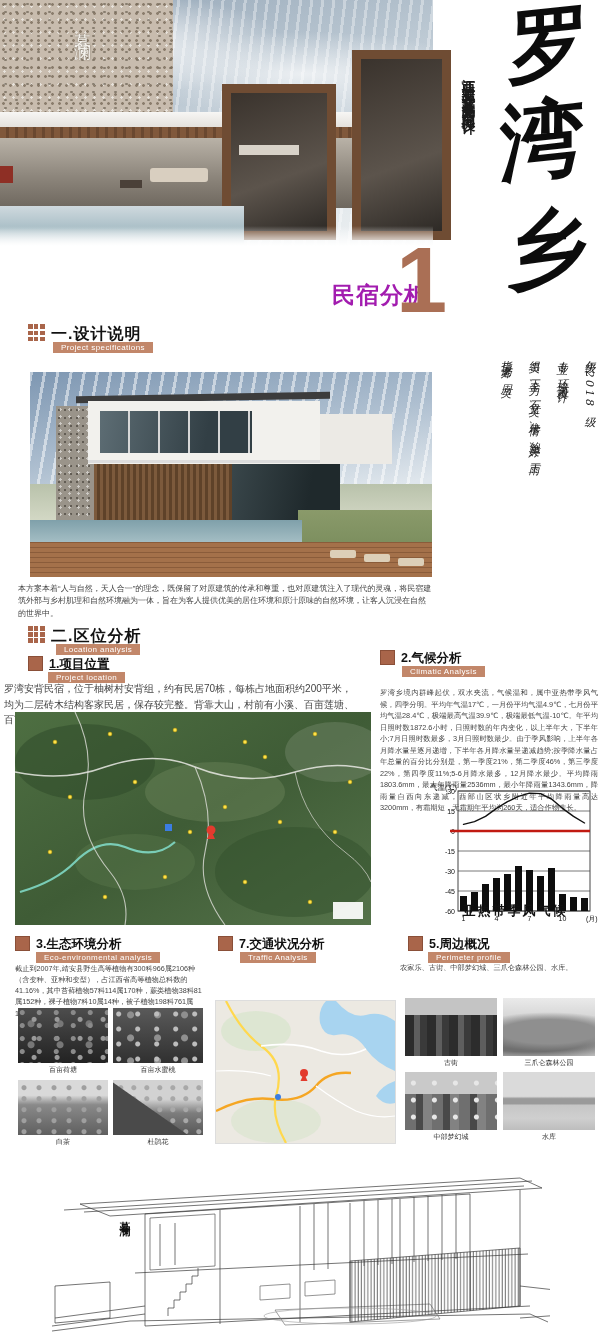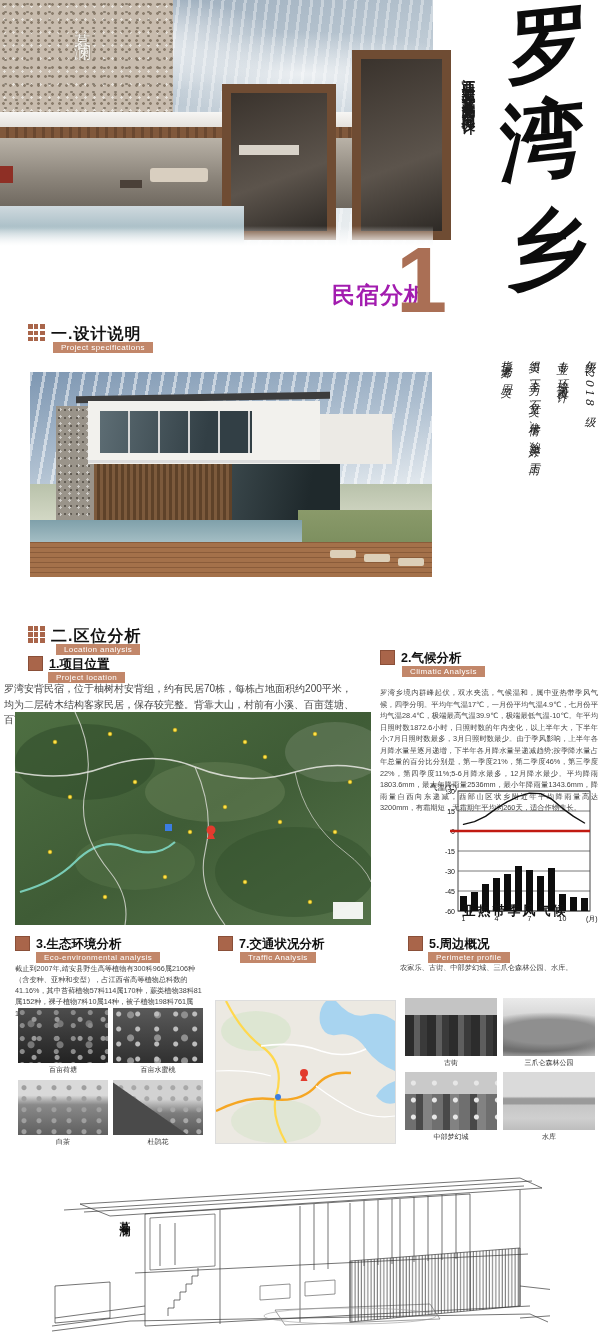--- a/index.html
+++ b/index.html
@@ -201,20 +201,21 @@
     <div class="r r-lounge" style="left:368px;top:186px;"></div>
   </div>
 
   <div class="abs credits">
     <div class="cred-col">年级：2018级</div>
     <div class="cred-col">专业：环境艺术设计</div>
     <div class="cred-col">组员：王金力、石文英、朱珍倩、鲍美婷、王雨</div>
     <div class="cred-col">指导老师：周英</div>
   </div>
 
+  <div class="abs body-txt p-design">本方案本着“人与自然，天人合一”的理念，既保留了对原建筑的传承和尊重，也对原建筑注入了现代的灵魂，将民宿建筑外部与乡村肌理和自然环境融为一体，旨在为客人提供优美的居住环境和原汁原味的自然环境，让客人沉浸在自然的世界中。</div>
 
   <div class="abs h1row" style="left:28px;top:626px;">
     <span class="grid-icon"></span>
     <span class="h1txt">二.区位分析</span>
   </div>
   <div class="abs tag" style="left:56px;top:644px;">Location analysis</div>
 
   <div class="abs h1row" style="left:28px;top:656px;text-decoration:underline;">
     <span class="sq-icon"></span>
     <span class="h2txt">1.项目位置</span>

